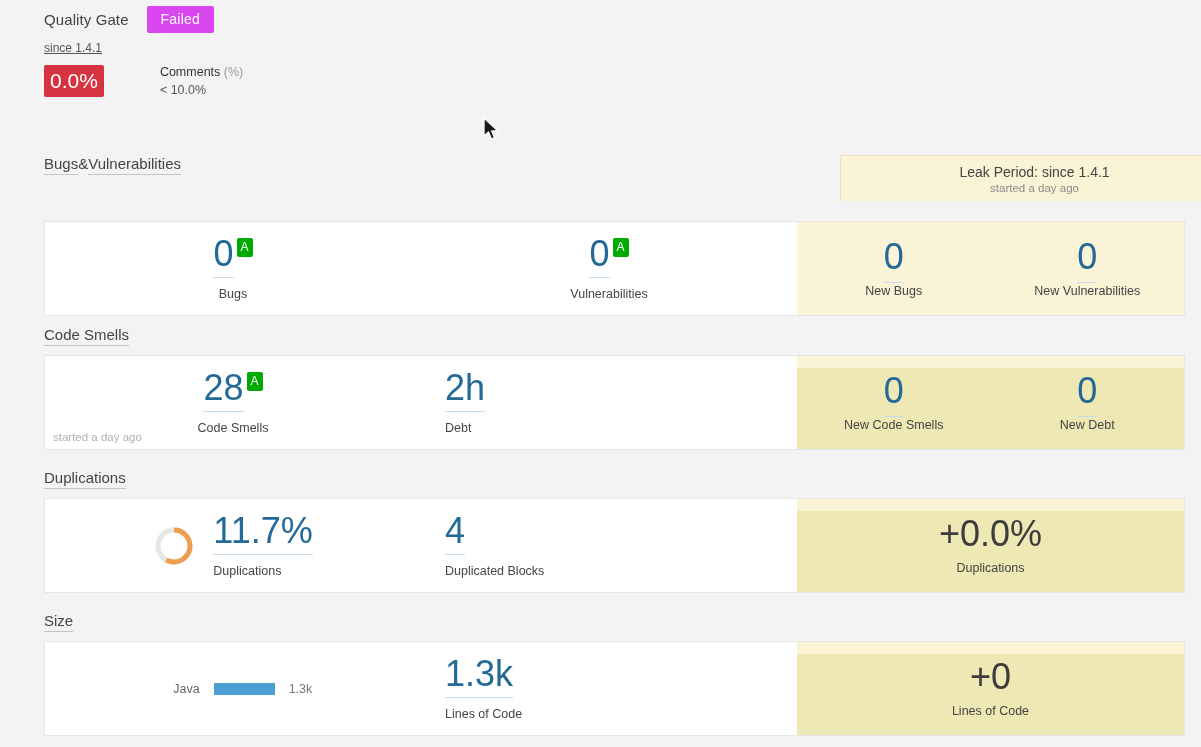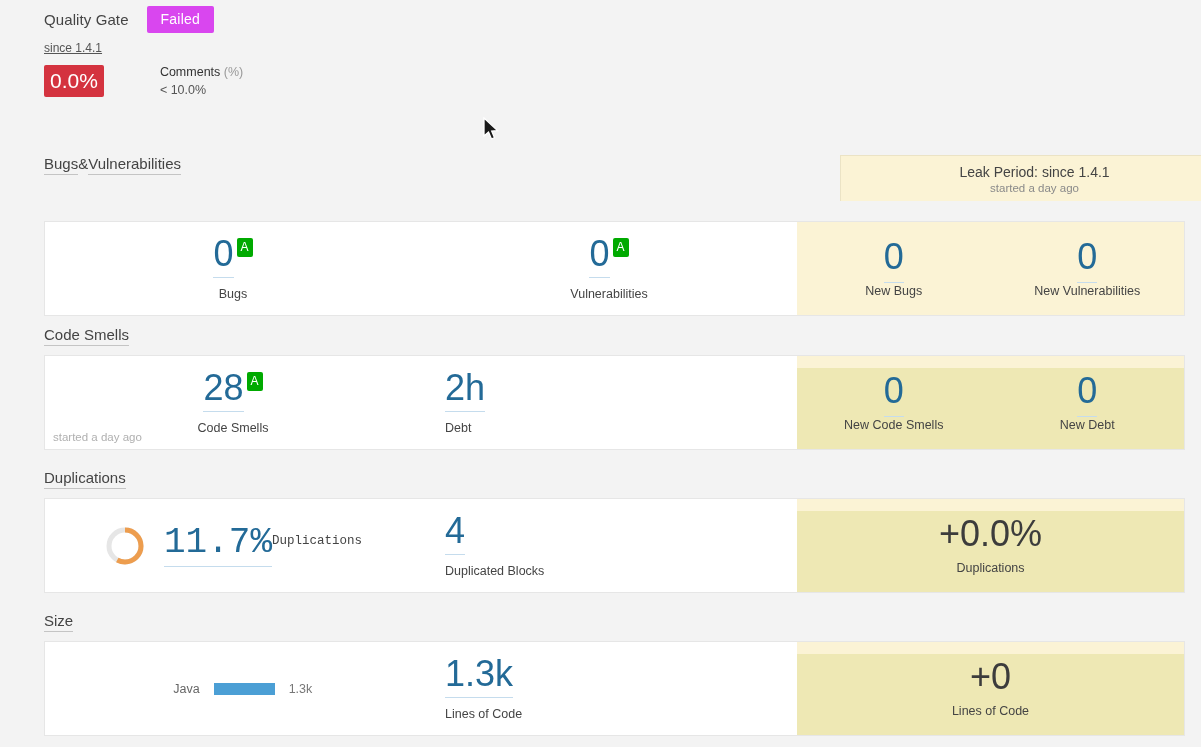--- a/index.html
+++ b/index.html
@@ -273,21 +273,21 @@
     </div>
     <div class="card" style="height:95px;">
       <div class="measures">
         <div class="cell" style="flex-direction:row; align-items:center; justify-content:center;">
           <span class="donut">
             <svg width="42" height="42" viewBox="0 0 42 42" aria-hidden="true">
               <circle cx="21" cy="21" r="16" fill="none" stroke="#e6e6e6" stroke-width="5"></circle>
               <circle cx="21" cy="21" r="16" fill="none" stroke="#ed9d4e" stroke-width="5" stroke-dasharray="58 42.5" stroke-dashoffset="0" transform="rotate(-90 21 21)"></circle>
             </svg>
           </span>
-          <span style="display:flex; flex-direction:row;font-family:Liberation Mono, monospace;">
+          <span style="display:flex; flex-direction:column;">
             <span class="measure-value">
               <span class="num">11.7%</span>
             </span>
             <span class="measure-label">Duplications</span>
           </span>
         </div>
         <div class="cell left-pad">
           <div class="measure-value">
             <span class="num">4</span>
           </div>

